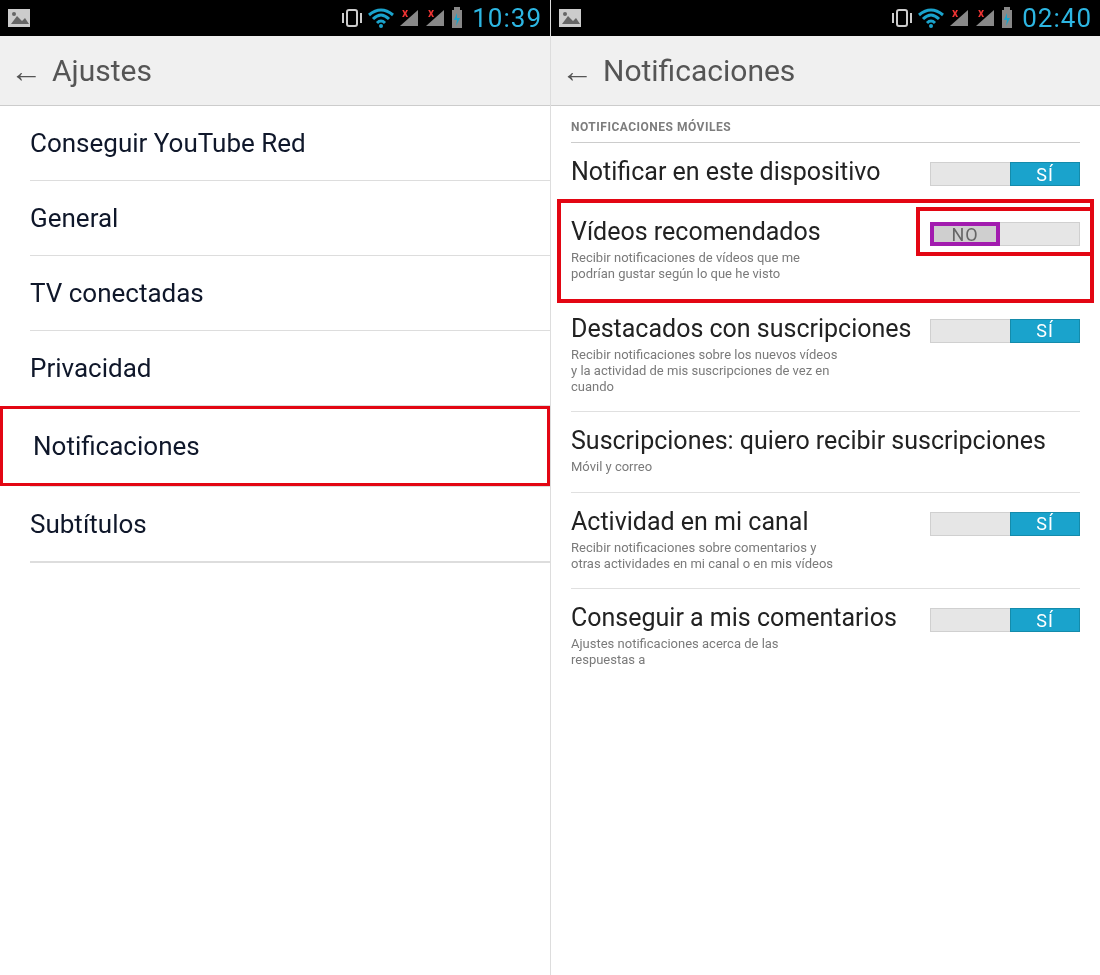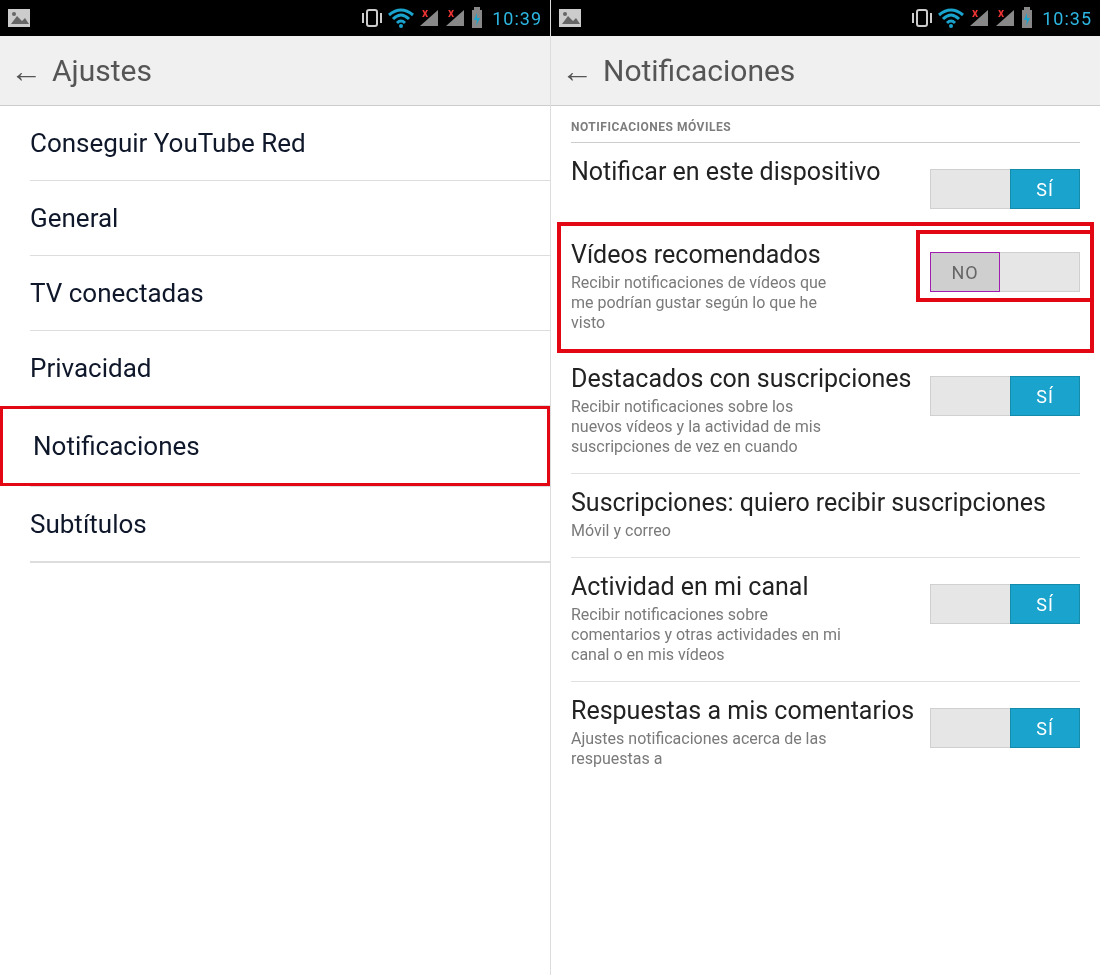--- a/index.html
+++ b/index.html
@@ -28,21 +28,21 @@
     background: #000;
     color: #fff;
     display: flex;
     align-items: center;
     justify-content: space-between;
     padding: 0 8px;
     font-size: 20px;
   }
   .sb-left, .sb-right { display: flex; align-items: center; gap: 6px; }
   .sb-right { gap: 4px; }
-  .sb-time { color:#2db6e2; font-size:18px; letter-spacing:1px; margin-left:4px;}
+  .sb-time { color:#2db6e2; font-size:26px; letter-spacing:1px; margin-left:4px;}
   .sb-ico { display:inline-flex; align-items:center; justify-content:center; }
   .sb-ico svg { display:block; }
 
   
   .header {
     height: 70px;
     background: #f0f0f0;
     border-bottom: 1px solid #ccc;
     display: flex;
     align-items: center;
@@ -82,47 +82,47 @@
   }
   .notif-text { flex:1; min-width:0; }
   .notif-title {
     font-size: 25px;
     color:#222;
     font-weight:400;
     white-space:nowrap;
     overflow:hidden;
   }
   .notif-desc {
-    font-size: 16px;
+    font-size: 13px;
     color:#7a7a7a;
     line-height:1.25;
     margin-top:4px;
     max-width: 270px;
   }
   .notif-desc.wide { max-width:none; }
   .toggle {
     flex: 0 0 auto;
     width: 150px;
-    height: 40px;
+    height: 24px;
     position:relative;
-    margin-top:12px;
+    margin-top:5px;
   }
   .toggle-track {
     position:absolute; inset:0;
     background:#e6e6e6;
     border:1px solid #d0d0d0;
   }
   .toggle-knob {
     position:absolute; top:0; height:100%;
     width:70px;
     display:flex; align-items:center; justify-content:center;
     font-size:18px; letter-spacing:1px;
   }
   .toggle.on .toggle-knob { right:0; background:#1aa3cc; color:#fff; border:1px solid #148bab;}
-  .toggle.off .toggle-knob { left:0; background:#cfcfcf; color:#666; border:1px solid #a21caf;}
+  .toggle.off .toggle-knob { left:0; background:#cfcfcf; color:#666; border:4px solid #a21caf;}
 
   .highlight-inner { border:4px solid #e30613; position:absolute; pointer-events:none;}
   .thin-div { height:1px; background:#e0e0e0; margin:0 20px; }
 
 </style>
 </head>
 <body>
 
 <div class="screen">
   <div class="statusbar">
@@ -233,21 +233,21 @@
             <text x="4" y="9" font-size="12" fill="#e33" font-weight="bold">x</text>
           </svg>
       </span>
       <span class="sb-ico">
         <svg width="14" height="22">
             <rect x="2" y="3" width="10" height="18" fill="#888"></rect>
             <rect x="4" y="0" width="6" height="3" fill="#888"></rect>
             <polygon points="7,6 4,13 7,13 6,19 10,11 7,11" fill="#1aa3cc"></polygon>
           </svg>
       </span>
-      <span class="sb-time">10:35</span>
+      <span class="sb-time">02:40</span>
     </div>
   </div>
 
   <div class="header">
     <span class="back-arrow">←</span>
     <span class="title">Notificaciones</span>
   </div>
 
   <div class="section-title">NOTIFICACIONES MÓVILES</div>
   <div class="section-divider"></div>
@@ -310,21 +310,21 @@
       </div>
       <div class="toggle on">
         <div class="toggle-track"></div>
         <div class="toggle-knob">SÍ</div>
       </div>
     </div>
     <div class="thin-div"></div>
 
     <div class="notif-item">
       <div class="notif-text">
-        <div class="notif-title">Respuestas a mis comentarios</div>
+        <div class="notif-title">Conseguir a mis comentarios</div>
         <div class="notif-desc">Ajustes notificaciones acerca de las respuestas a</div>
       </div>
       <div class="toggle on">
         <div class="toggle-track"></div>
         <div class="toggle-knob">SÍ</div>
       </div>
     </div>
 
   </div>
 </div>

